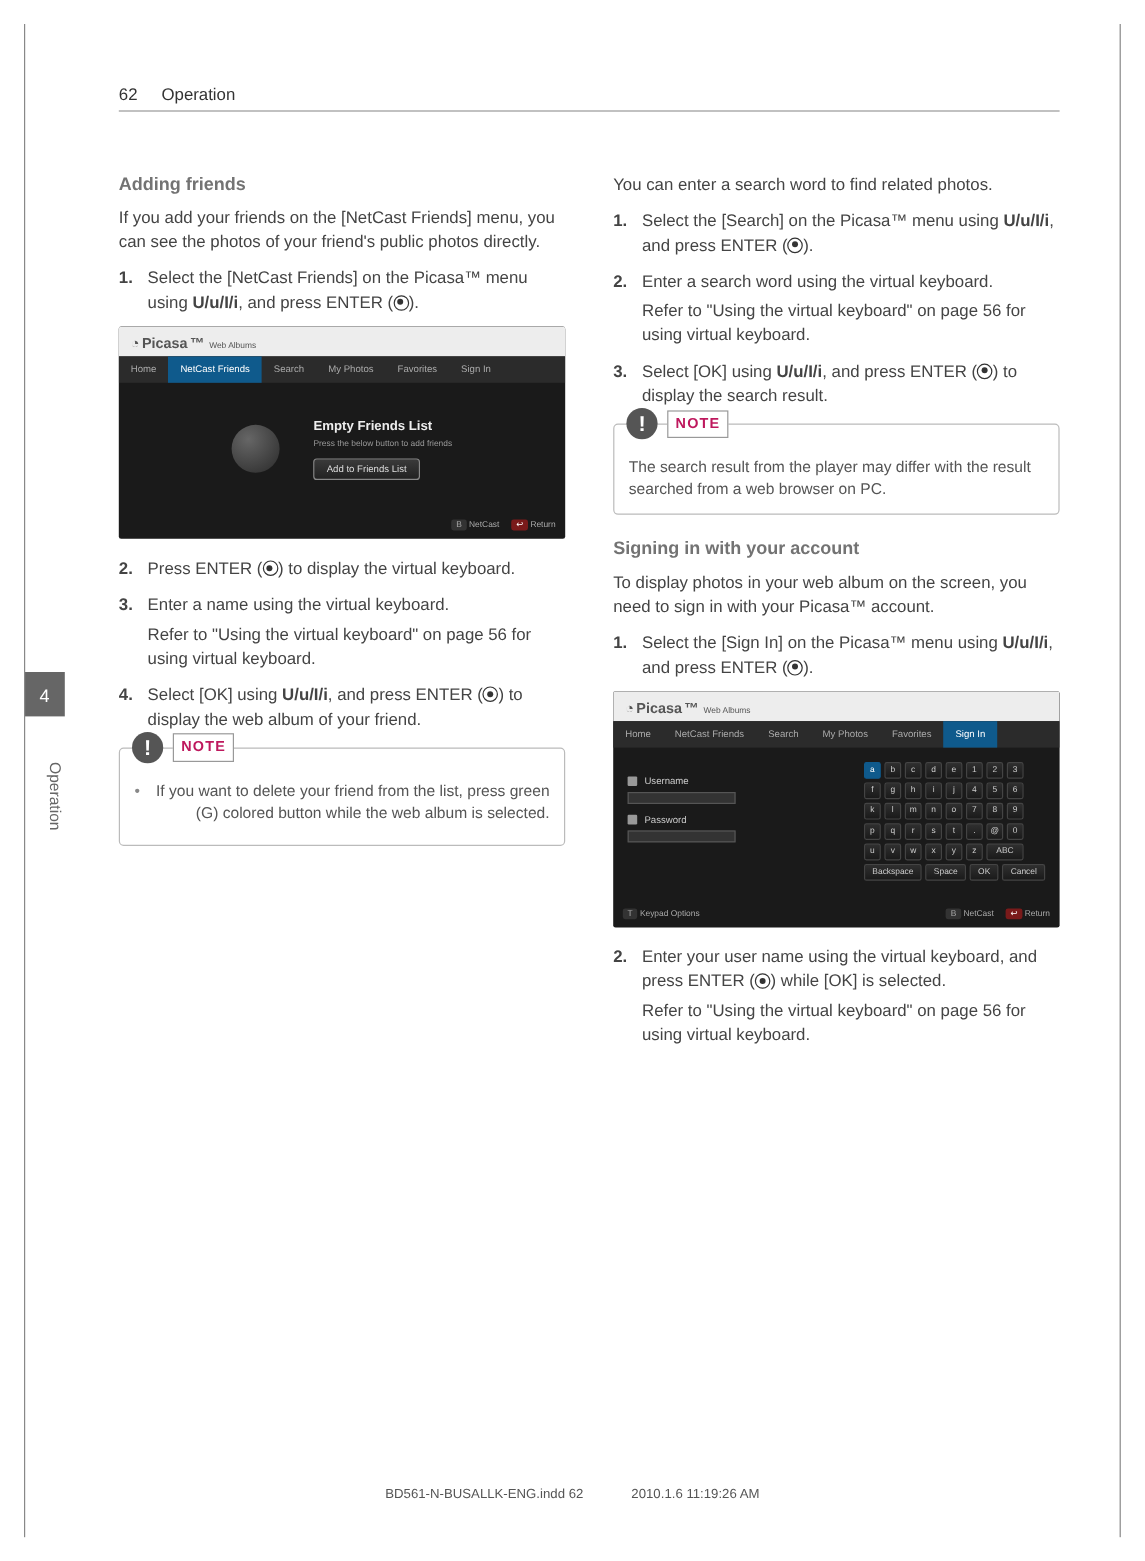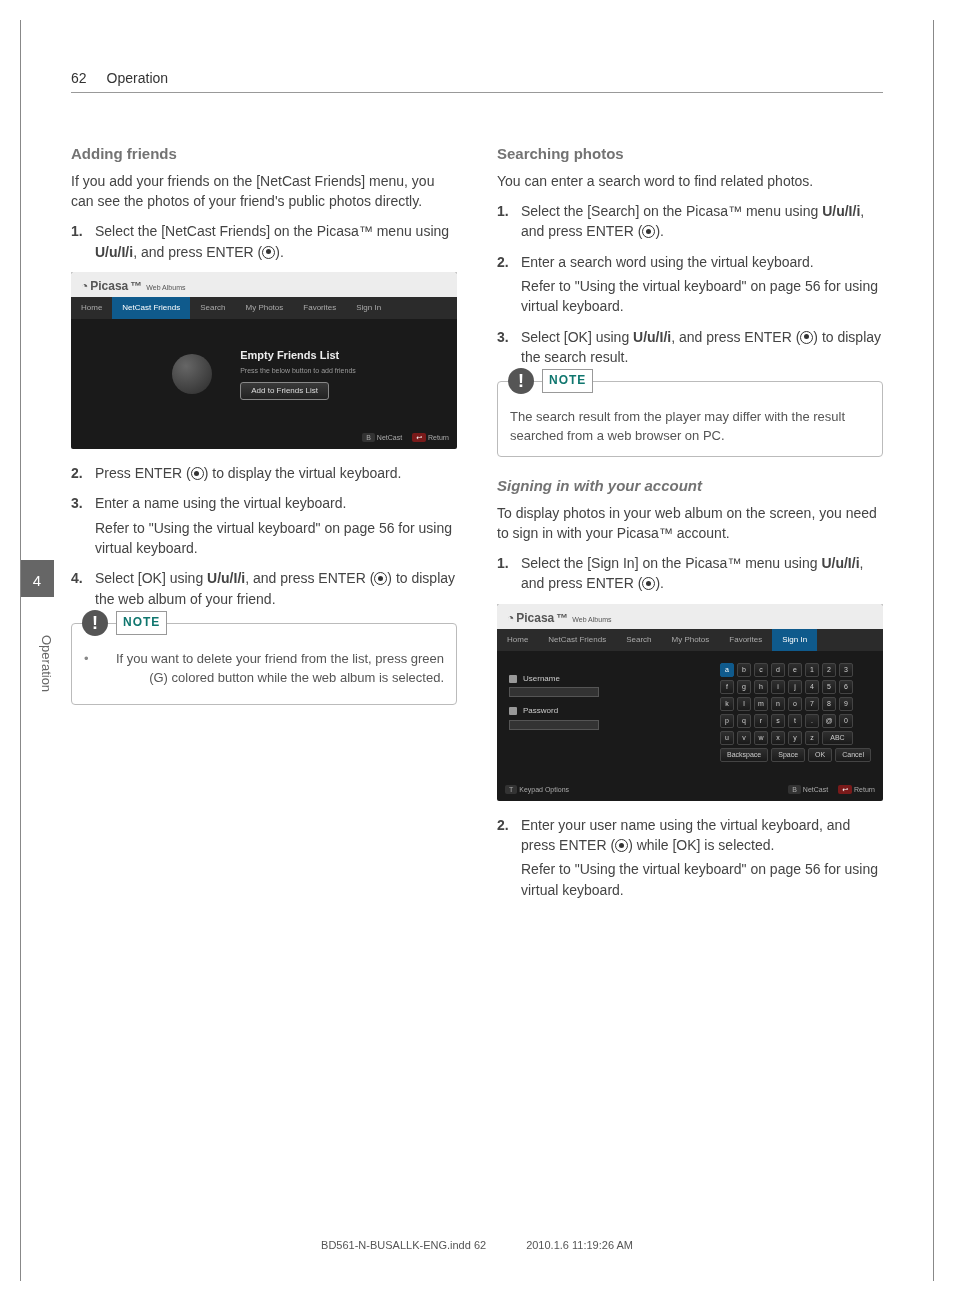--- a/index.html
+++ b/index.html
@@ -9,21 +9,21 @@
     color: #333;
     width: 954px;
     height: 1301px;
     position: relative;
   }
   .page {
     position: absolute;
     top: 20px; left: 20px; right: 20px; bottom: 20px;
     border-left: 1px solid #888;
     border-right: 1px solid #888;
-    padding: 50px 50px 30px 50px;
+    padding: 50px 50px 30px 78px;
   }
   .header {
     display: flex;
     align-items: baseline;
     gap: 20px;
     border-bottom: 1px solid #999;
     padding-bottom: 6px;
     margin-bottom: 50px;
     font-size: 14px;
   }
@@ -204,21 +204,21 @@
     font-size: 18px;
     display:flex; align-items:center; justify-content:center;
   }
   .note-badge .nlabel {
     background: #fff;
     padding: 2px 6px;
     border: 1px solid #999;
     font-weight: 700;
     letter-spacing: 1px;
     font-size: 12px;
-    color: #0f766e;
+    color: #be185d;
   }
   .note ul { list-style: none; padding-left: 0; text-align: right; }
   .note ul li { position: relative; padding-left: 14px; margin-bottom: 6px; }
   .note ul li::before {
     content: "•";
     position: absolute; left: 0; color: #888;
   }
 
   .footer {
     position: absolute;
@@ -302,21 +302,20 @@
           <div class="circ">!</div>
           <div class="nlabel">NOTE</div>
         </div>
         <ul>
           <li>If you want to delete your friend from the list, press green (G) colored button while the web album is selected.</li>
         </ul>
       </div>
     </div>
 
     <div class="col">
-      <div class="section-title">Searching photos</div>
       <p>You can enter a search word to find related photos.</p>
 
       <ol>
         <li><span class="num">1.</span>
           <span>Select the [Search] on the Picasa™ menu using </span><span class="navsym">U/u/I/i</span><span>, and press ENTER (</span><span class="enter-circle"></span><span>).</span>
         </li>
         <li><span class="num">2.</span>
           <span>Enter a search word using the virtual keyboard.</span>
           <p class="sub">Refer to "Using the virtual keyboard" on page 56 for using virtual keyboard.</p>
         </li>
@@ -326,21 +325,21 @@
       </ol>
 
       <div class="note">
         <div class="note-badge">
           <div class="circ">!</div>
           <div class="nlabel">NOTE</div>
         </div>
         <span>The search result from the player may differ with the result searched from a web browser on PC.</span>
       </div>
 
-      <div class="section-title" style="margin-top:18px;font-style:italic;">Signing in with your account</div>
+      <div class="section-title" style="margin-top:18px;">Signing in with your account</div>
       <p>To display photos in your web album on the screen, you need to sign in with your Picasa™ account.</p>
 
       <ol>
         <li><span class="num">1.</span>
           <span>Select the [Sign In] on the Picasa™ menu using </span><span class="navsym">U/u/I/i</span><span>, and press ENTER (</span><span class="enter-circle"></span><span>).</span>
         </li>
       </ol>
 
       <div class="mock">
         <div class="mock-head">

